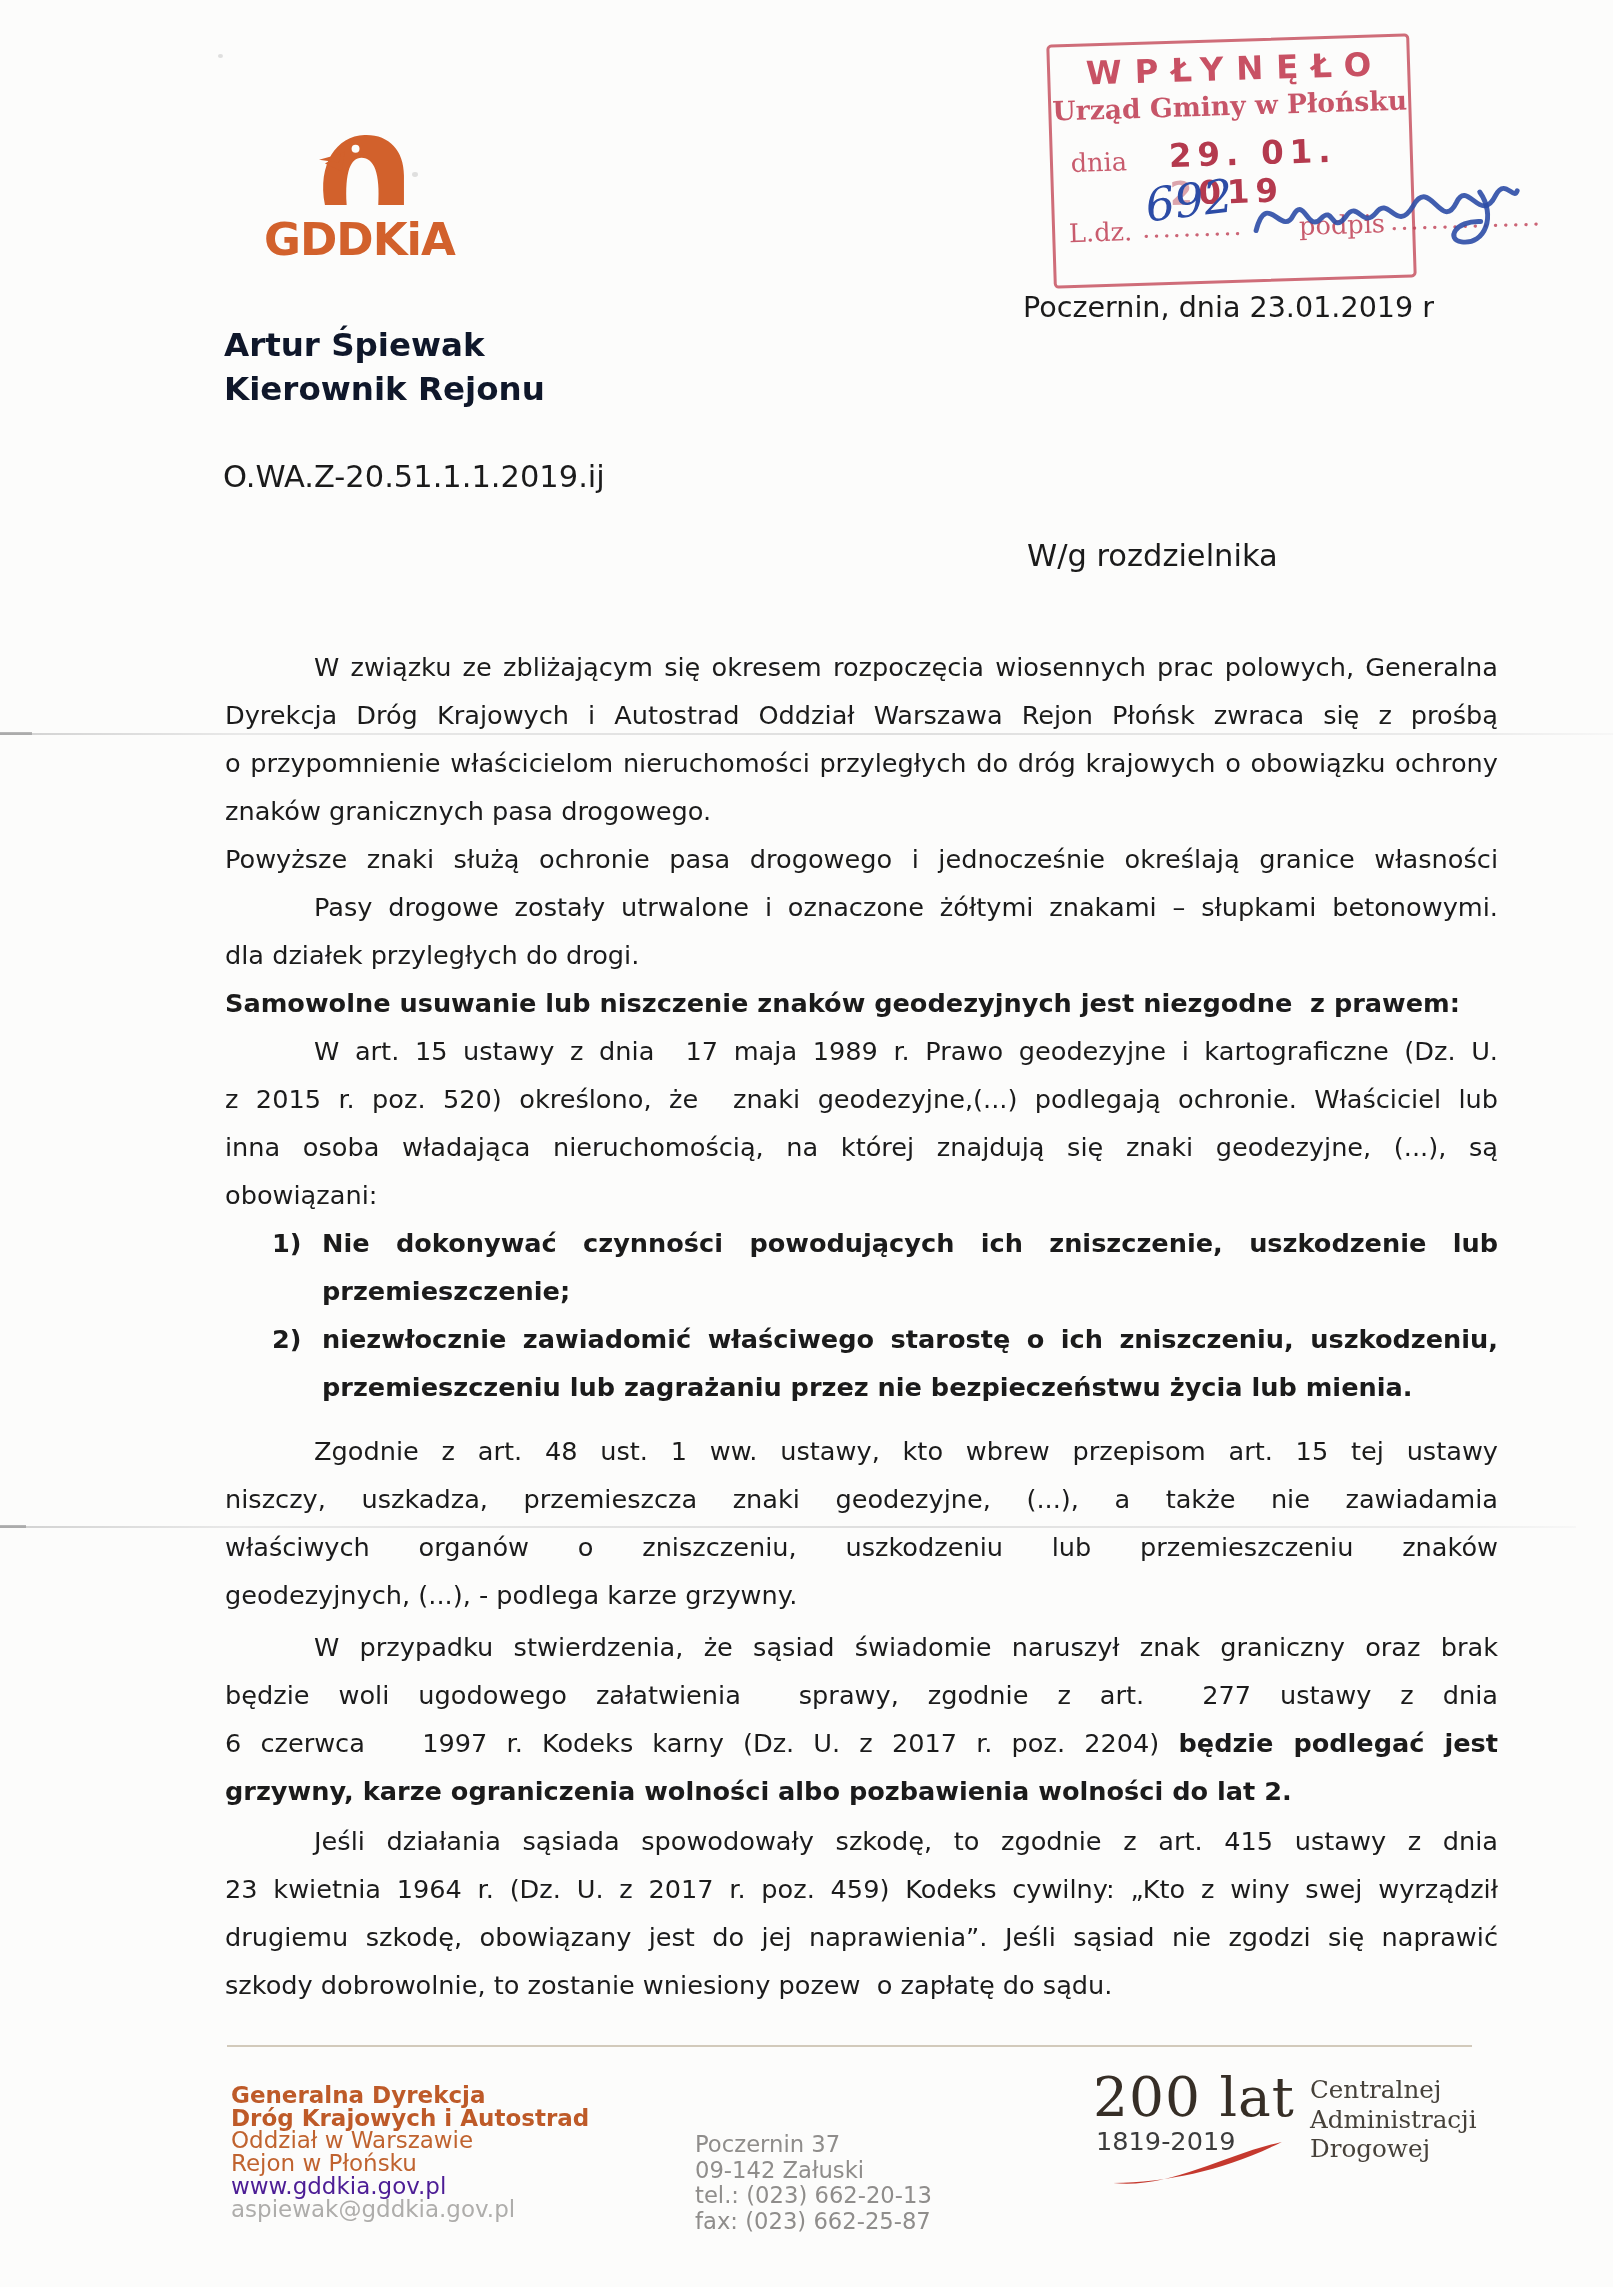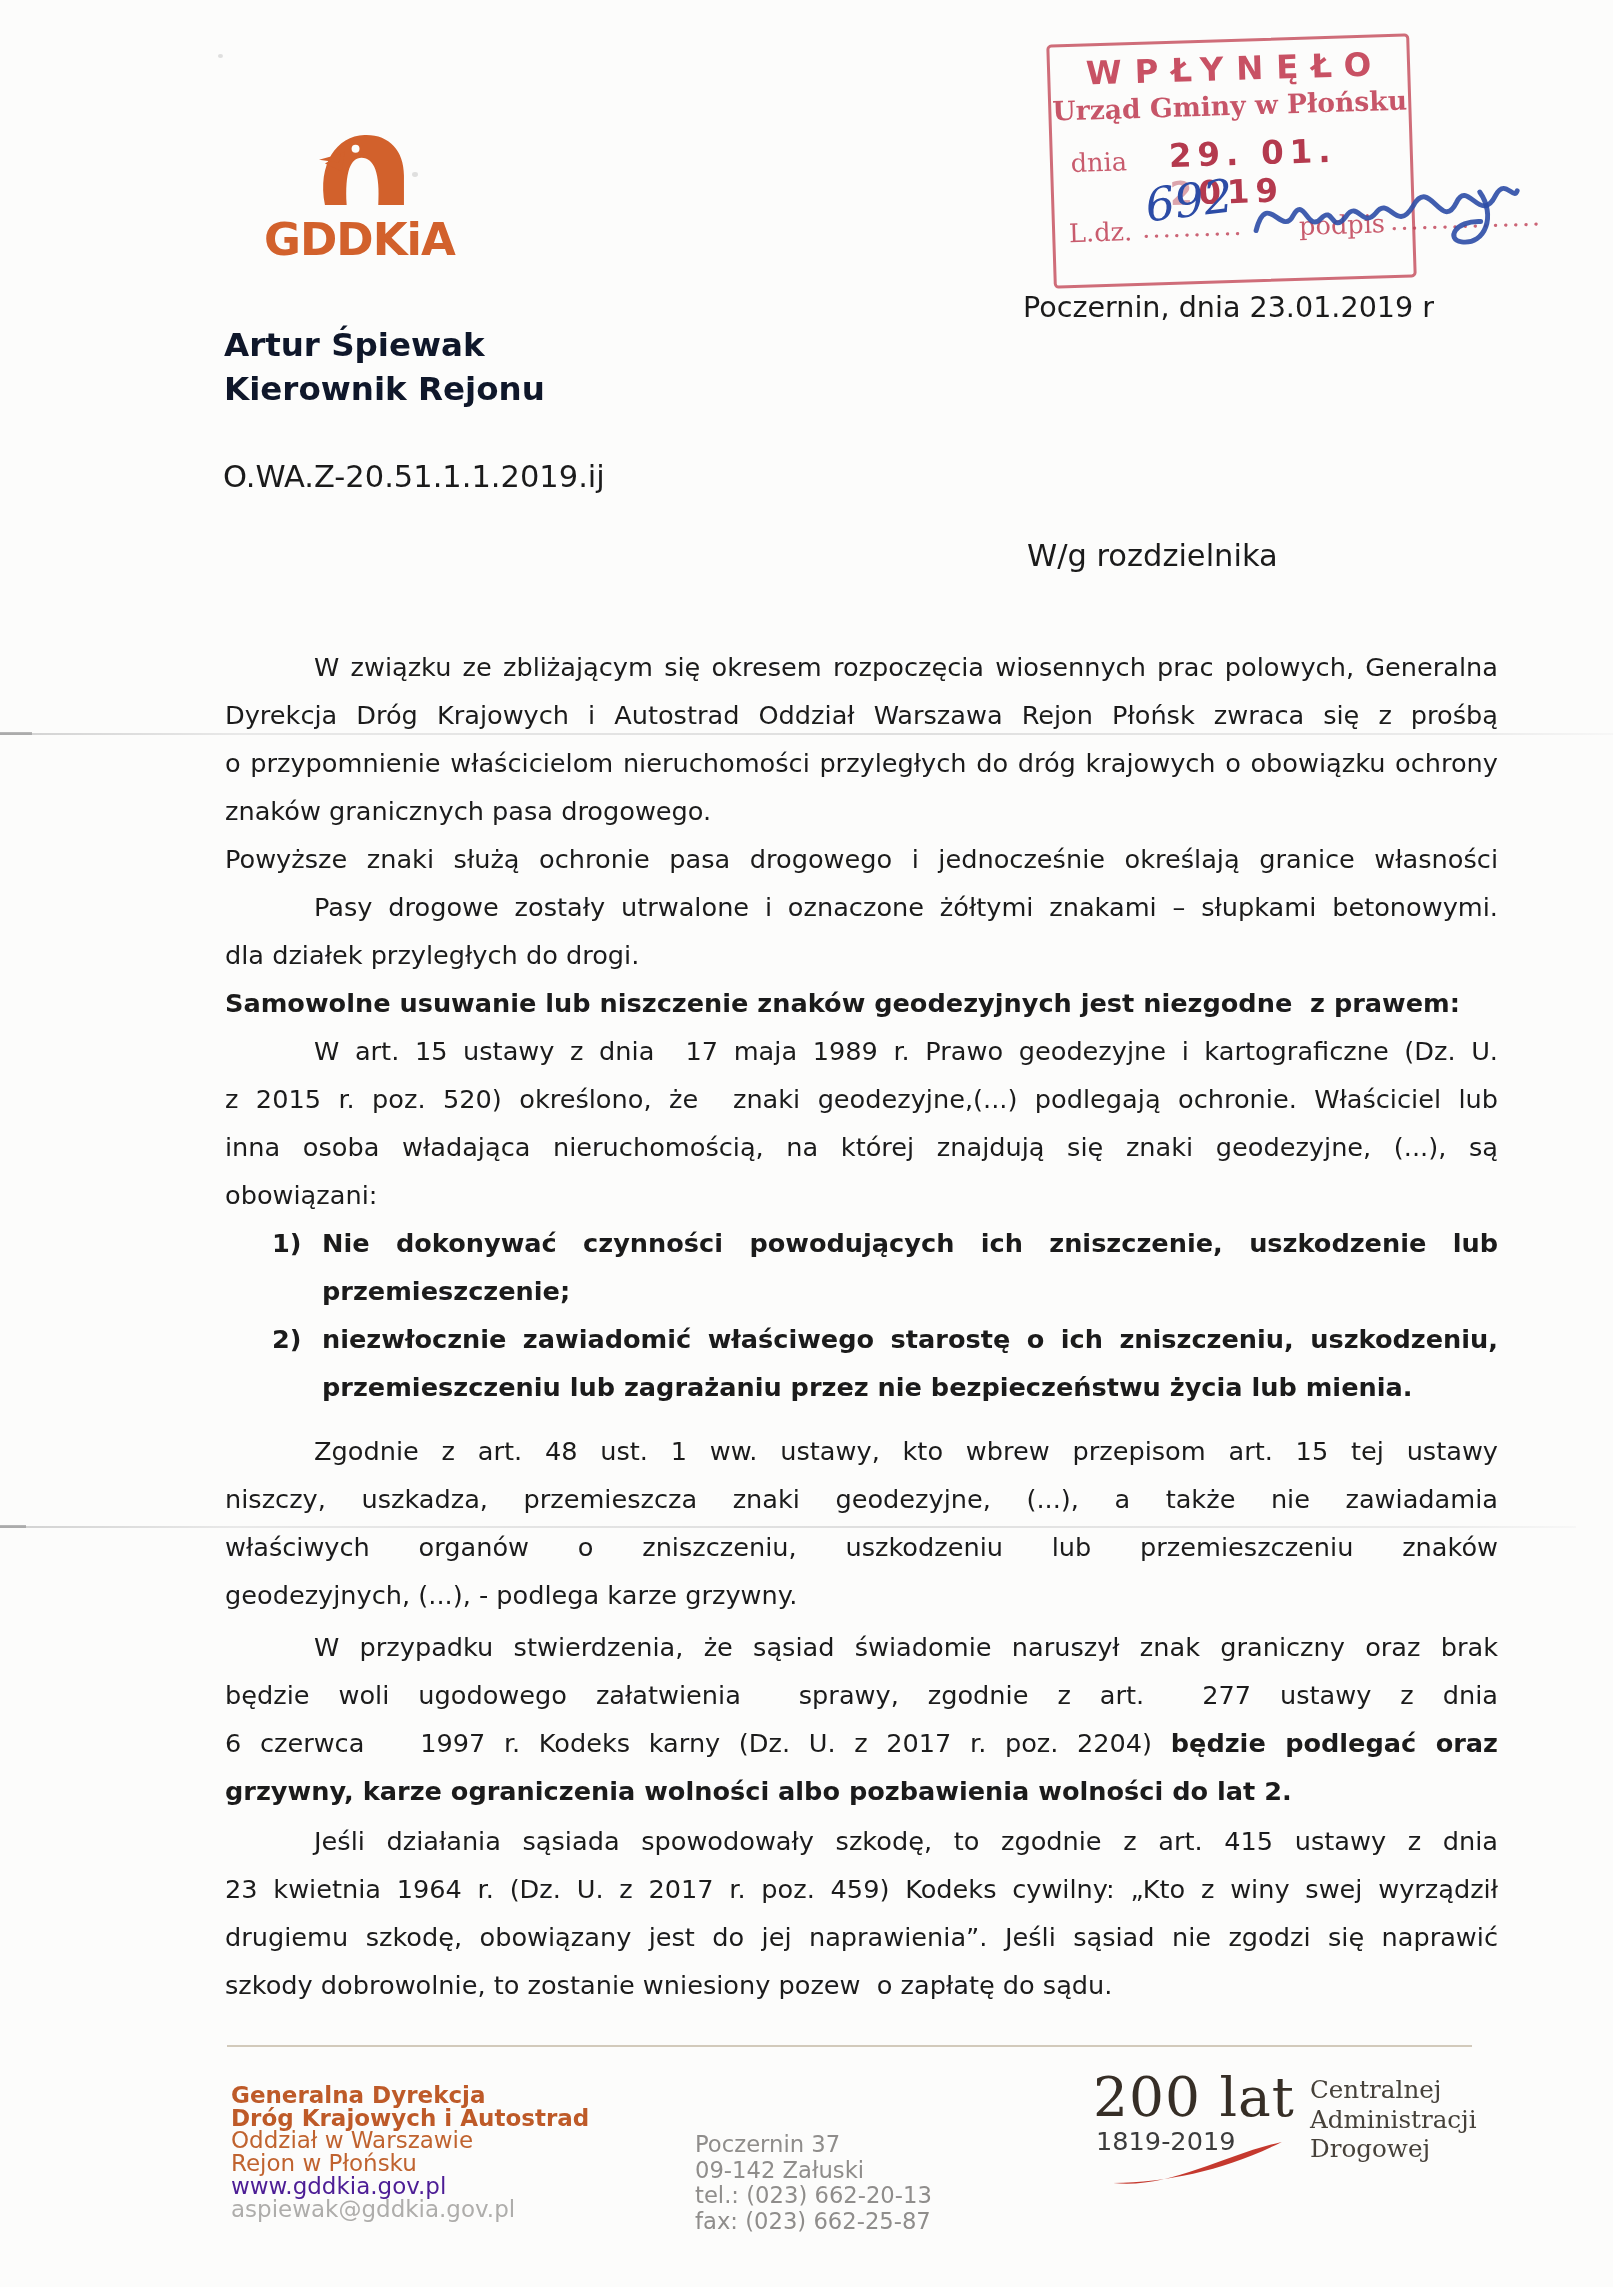--- a/index.html
+++ b/index.html
@@ -152,21 +152,21 @@
       </div>
       <div style="margin-top: 15.8px;">
         <div class="body-line first"><span>Zgodnie z art. 48 ust. 1 ww. ustawy, kto wbrew przepisom art. 15 tej ustawy</span></div>
         <div class="body-line"><span>niszczy, uszkadza, przemieszcza znaki geodezyjne, (...), a także nie zawiadamia</span></div>
         <div class="body-line"><span>właściwych organów o zniszczeniu, uszkodzeniu lub przemieszczeniu znaków</span></div>
         <div class="body-line last"><span>geodezyjnych, (...), - podlega karze grzywny.</span></div>
       </div>
       <div style="margin-top: 3.9px;">
         <div class="body-line first"><span>W przypadku stwierdzenia, że sąsiad świadomie naruszył znak graniczny oraz brak</span></div>
         <div class="body-line"><span>będzie woli ugodowego załatwienia  sprawy, zgodnie z art.  277 ustawy z dnia</span></div>
-        <div class="body-line"><span>6 czerwca   1997 r. Kodeks karny (Dz. U. z 2017 r. poz. 2204) </span><span class="bold">będzie podlegać oraz</span></div>
+        <div class="body-line"><span>6 czerwca   1997 r. Kodeks karny (Dz. U. z 2017 r. poz. 2204) </span><span class="bold">będzie podlegać jest</span></div>
         <div class="body-line last"><span class="bold">grzywny, karze ograniczenia wolności albo pozbawienia wolności do lat 2.</span></div>
       </div>
       <div style="margin-top: 2px;">
         <div class="body-line first"><span>Jeśli działania sąsiada spowodowały szkodę, to zgodnie z art. 415 ustawy z dnia</span></div>
         <div class="body-line"><span>23 kwietnia 1964 r. (Dz. U. z 2017 r. poz. 459) Kodeks cywilny: „Kto z winy swej wyrządził</span></div>
         <div class="body-line"><span>drugiemu szkodę, obowiązany jest do jej naprawienia”. Jeśli sąsiad nie zgodzi się naprawić</span></div>
         <div class="body-line last"><span>szkody dobrowolnie, to zostanie wniesiony pozew  o zapłatę do sądu.</span></div>
       </div>
     </div>
 

